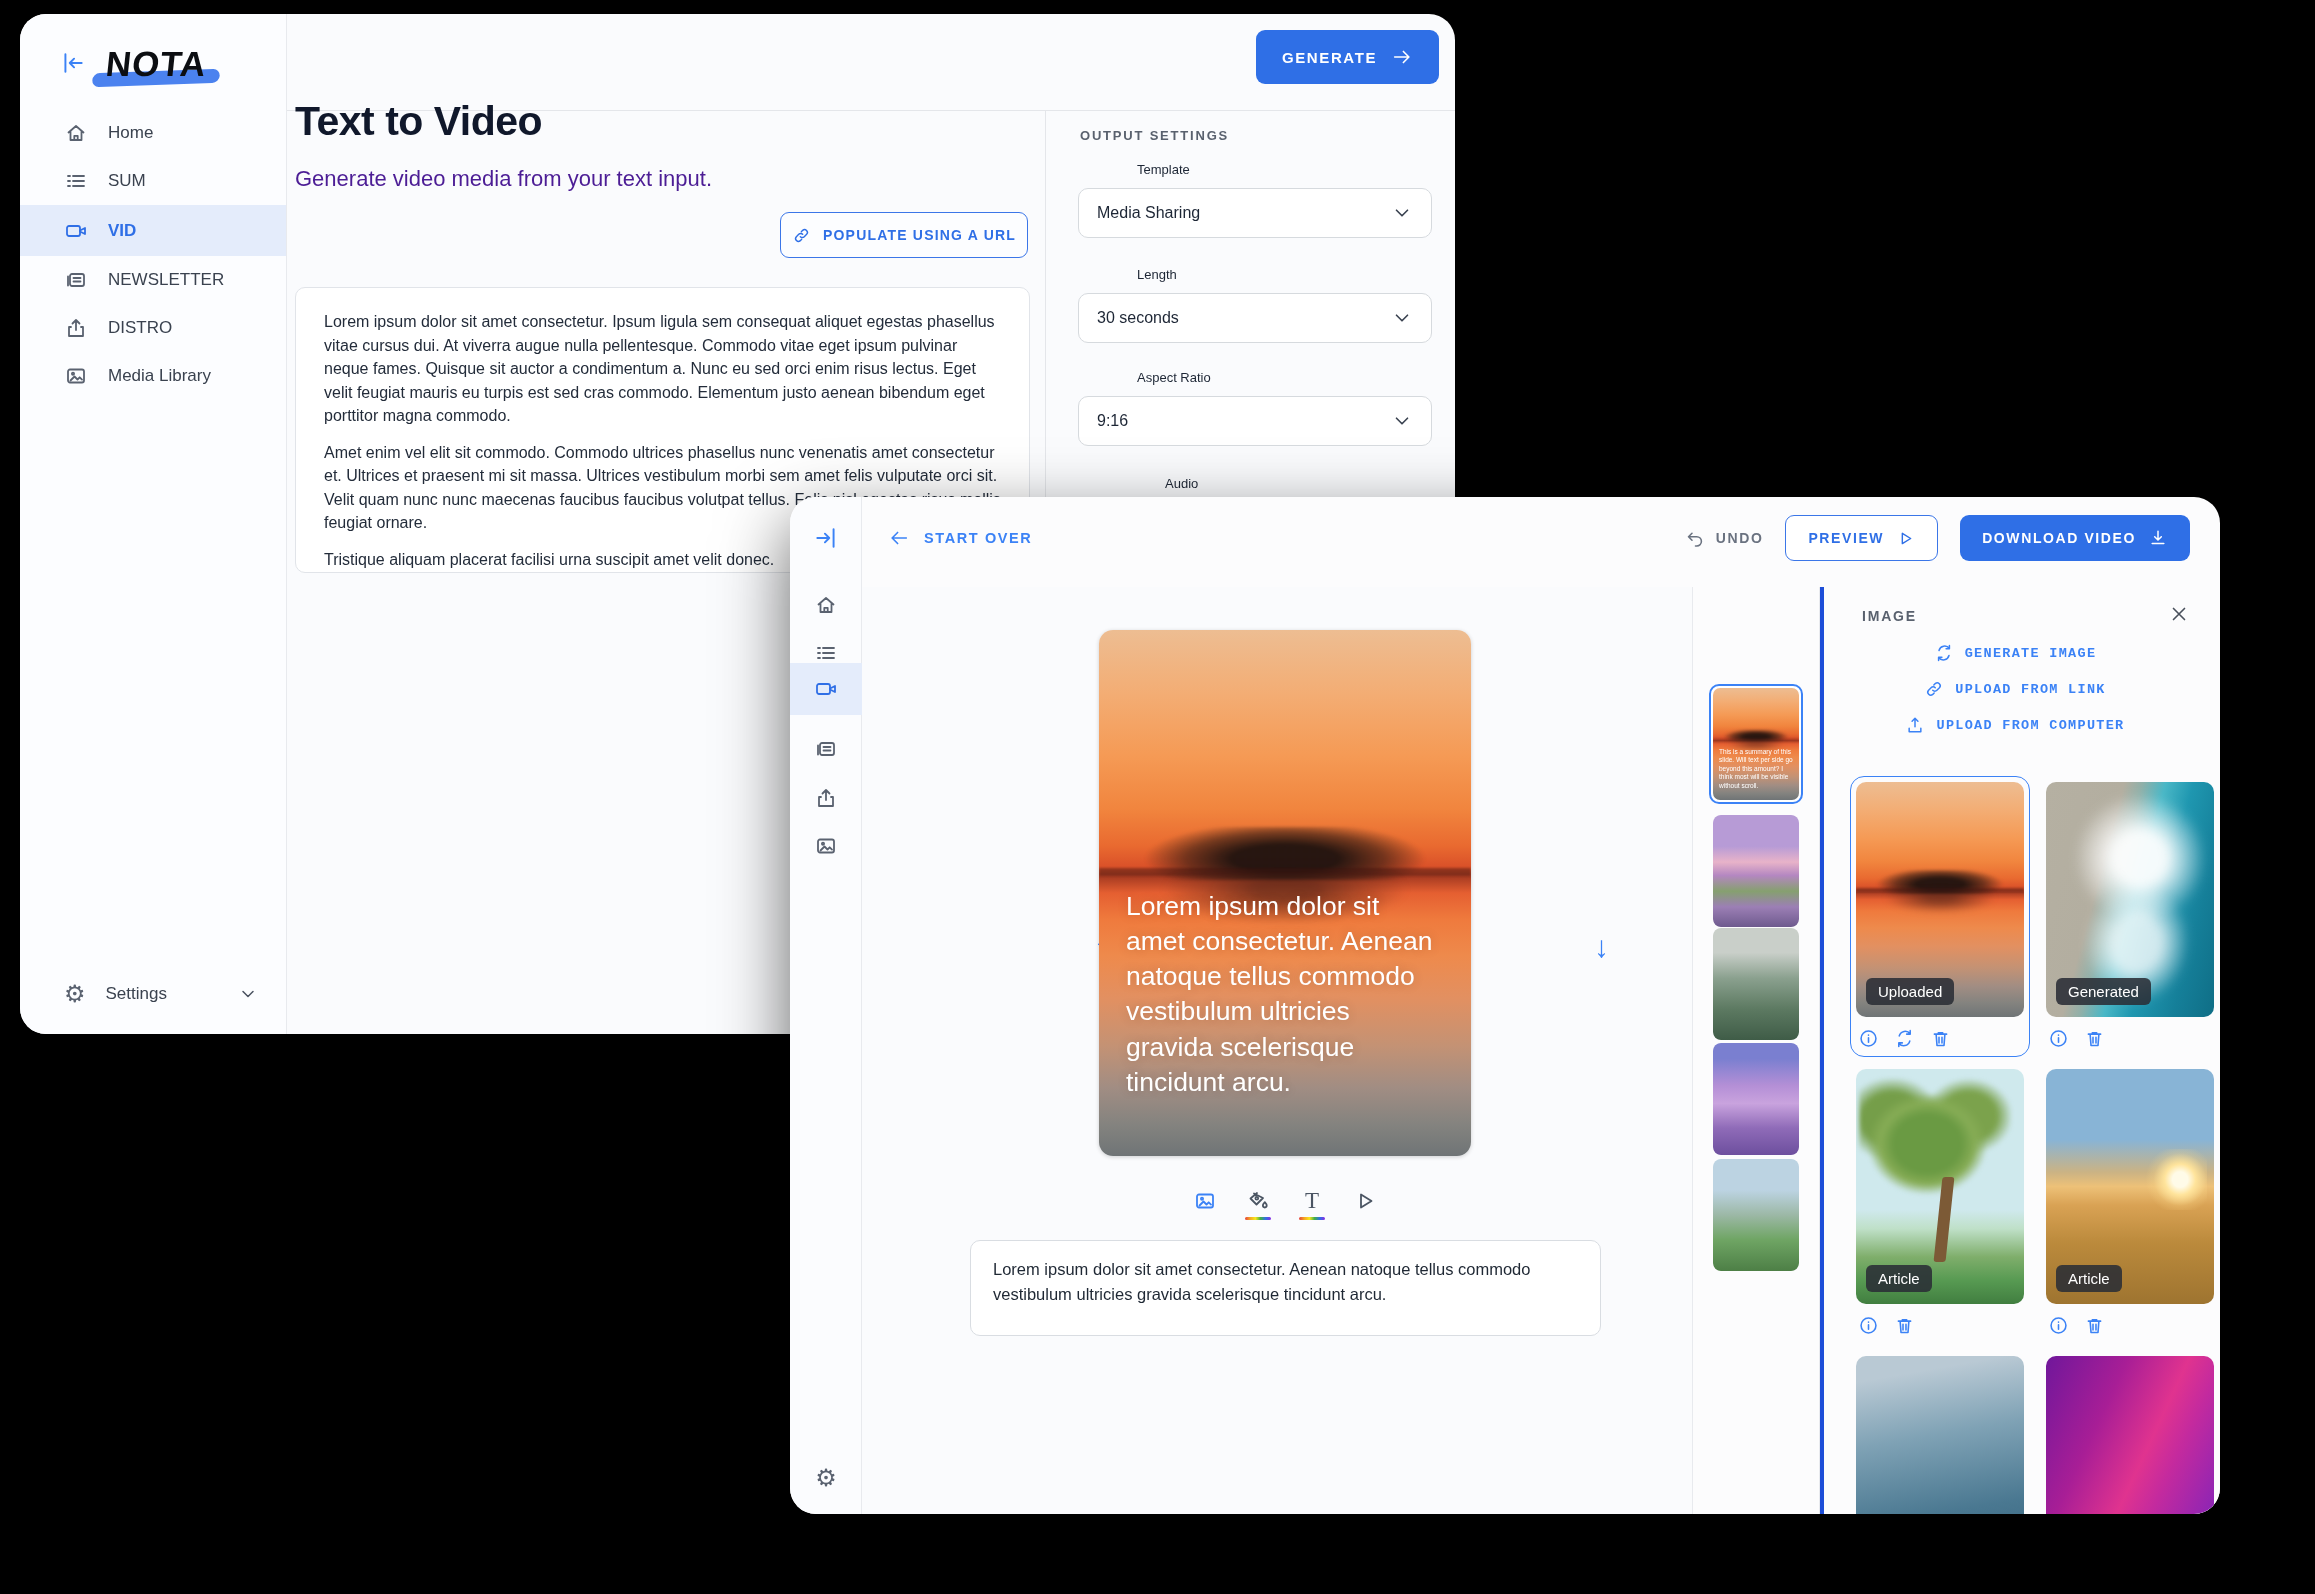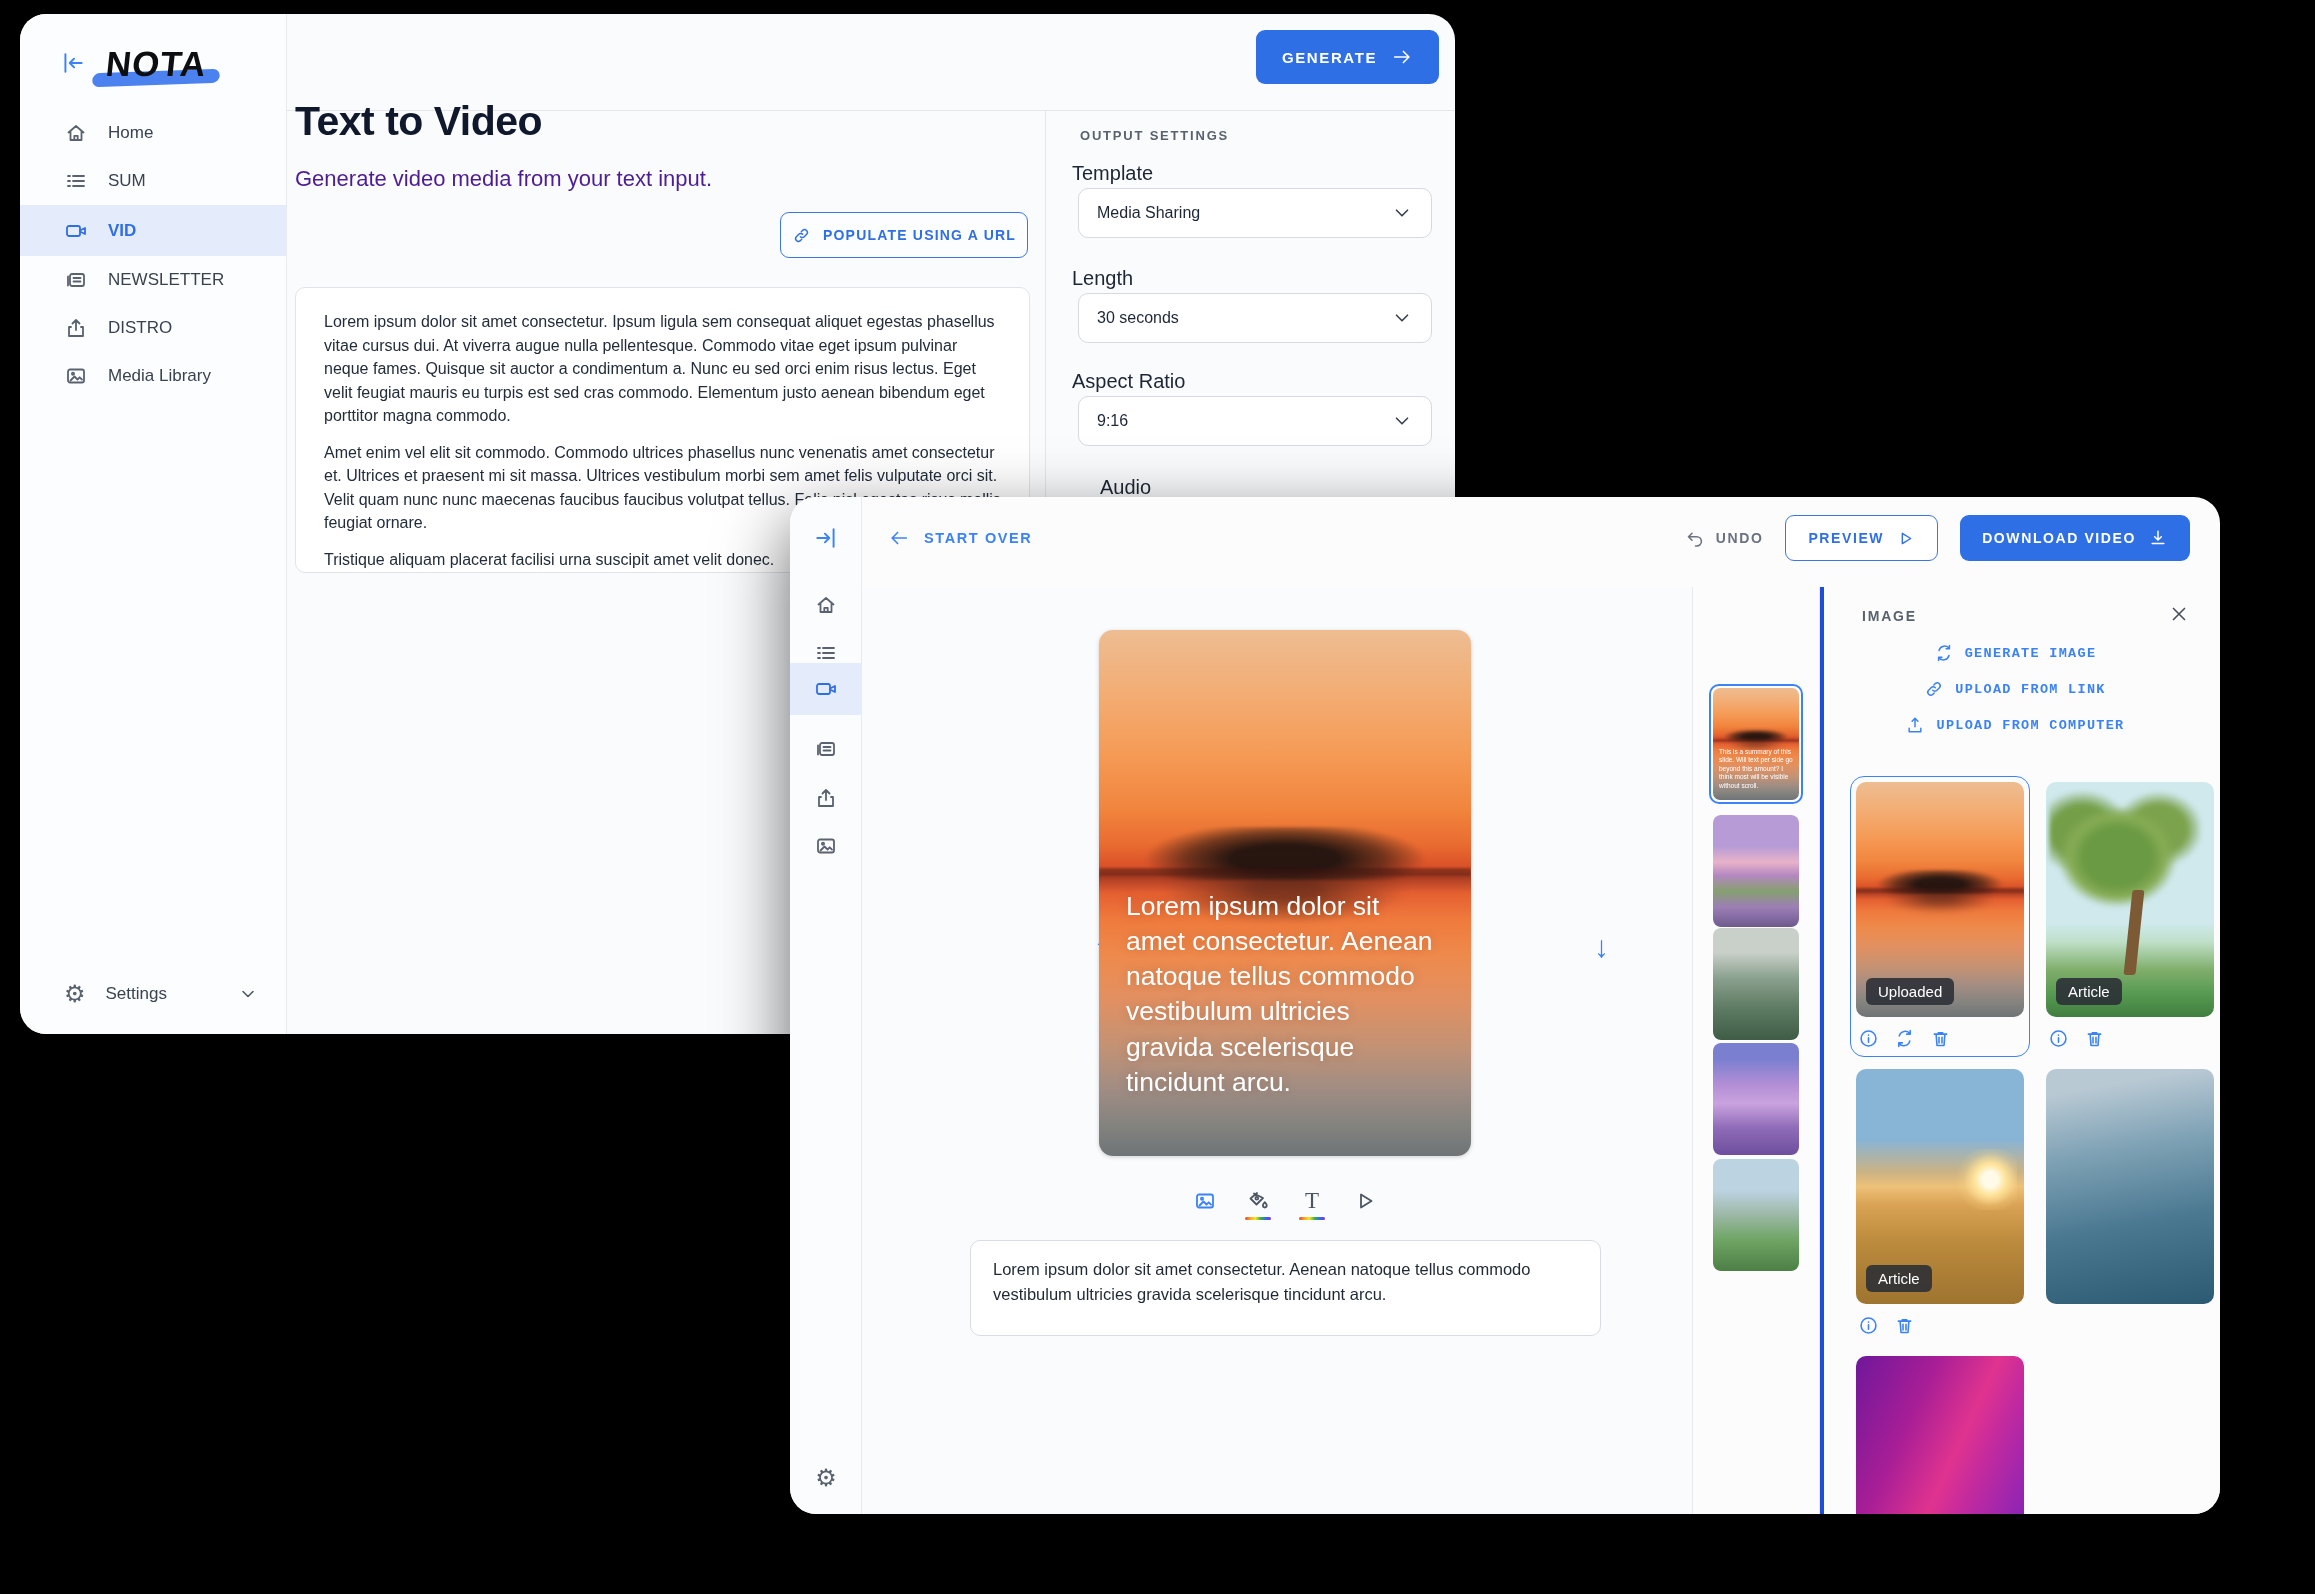--- a/index.html
+++ b/index.html
@@ -51,21 +51,21 @@
     background:#fcfdff; border:1.5px solid #3b76e8; border-radius:9px; color:#2f6fe6;
     display:flex; align-items:center; justify-content:center; gap:12px; font-size:14px;
     font-weight:700; letter-spacing:1.2px; font-family:"Liberation Sans", sans-serif; cursor:pointer; }
   .text-card { position:absolute; left:275px; top:273px; width:735px; height:286px;
     background:#fff; border:1px solid #e1e4e9; border-radius:10px; padding:22px 28px;
     font-size:16px; line-height:1.47; color:#232c3a; }
   .text-card p { margin-bottom:13px; }
 
   .os-heading { position:absolute; left:1060px; top:114px; font-size:13px; font-weight:700;
     color:#59616e; letter-spacing:1.8px; }
-  .os-label { position:absolute; left:1052px; font-size:20px; color:#1d2635; }
+  .os-label { position:absolute; left:1117px; font-size:13px; color:#1d2635; }
   .os-select { position:absolute; left:1058px; width:354px; height:50px; background:#fff;
     border:1px solid #d6dade; border-radius:10px; display:flex; align-items:center;
     padding:0 18px; font-size:16px; color:#1d2635; cursor:pointer; }
   .os-select .chev { margin-left:auto; color:#3a4250; }
 
   
   .rail { position:absolute; left:0; top:0; bottom:0; width:72px; background:#fbfcfe;
     border-right:1px solid #e8eaee; }
   .expand-btn { position:absolute; left:23px; top:28px; color:#3b82f6; cursor:pointer; }
   .rail-item { position:absolute; left:0; width:72px; height:48px; display:flex;
@@ -527,20 +527,41 @@
                 </svg>
               </span>
             <span class="ga">
                 <svg class="ic" width="21" height="21" viewBox="0 0 24 24">
                   <path d="M5 7h14M9.5 7V5.5h5V7M7 7l1 13h8l1-13M10.3 10.5v6.5M13.7 10.5v6.5"></path>
                 </svg>
               </span>
           </div>
         </div>
 
+        <div class="gcard">
+          <div class="gimg">
+            <div class="imgfill img-ocean">
+                <div class="foam"></div>
+              </div>
+            <span class="badge">Generated</span>
+          </div>
+          <div class="gactions">
+            <span class="ga">
+                <svg class="ic" width="21" height="21" viewBox="0 0 24 24">
+                  <circle cx="12" cy="12" r="8.5"></circle>
+                  <path d="M12 11.2v5M12 8.1v.1"></path>
+                </svg>
+              </span>
+            <span class="ga">
+                <svg class="ic" width="21" height="21" viewBox="0 0 24 24">
+                  <path d="M5 7h14M9.5 7V5.5h5V7M7 7l1 13h8l1-13M10.3 10.5v6.5M13.7 10.5v6.5"></path>
+                </svg>
+              </span>
+          </div>
+        </div>
 
         <div class="gcard">
           <div class="gimg">
             <div class="imgfill img-tree">
                 <div class="canopy"></div>
                 <div class="trunk"></div>
               </div>
             <span class="badge">Article</span>
           </div>
           <div class="gactions">

